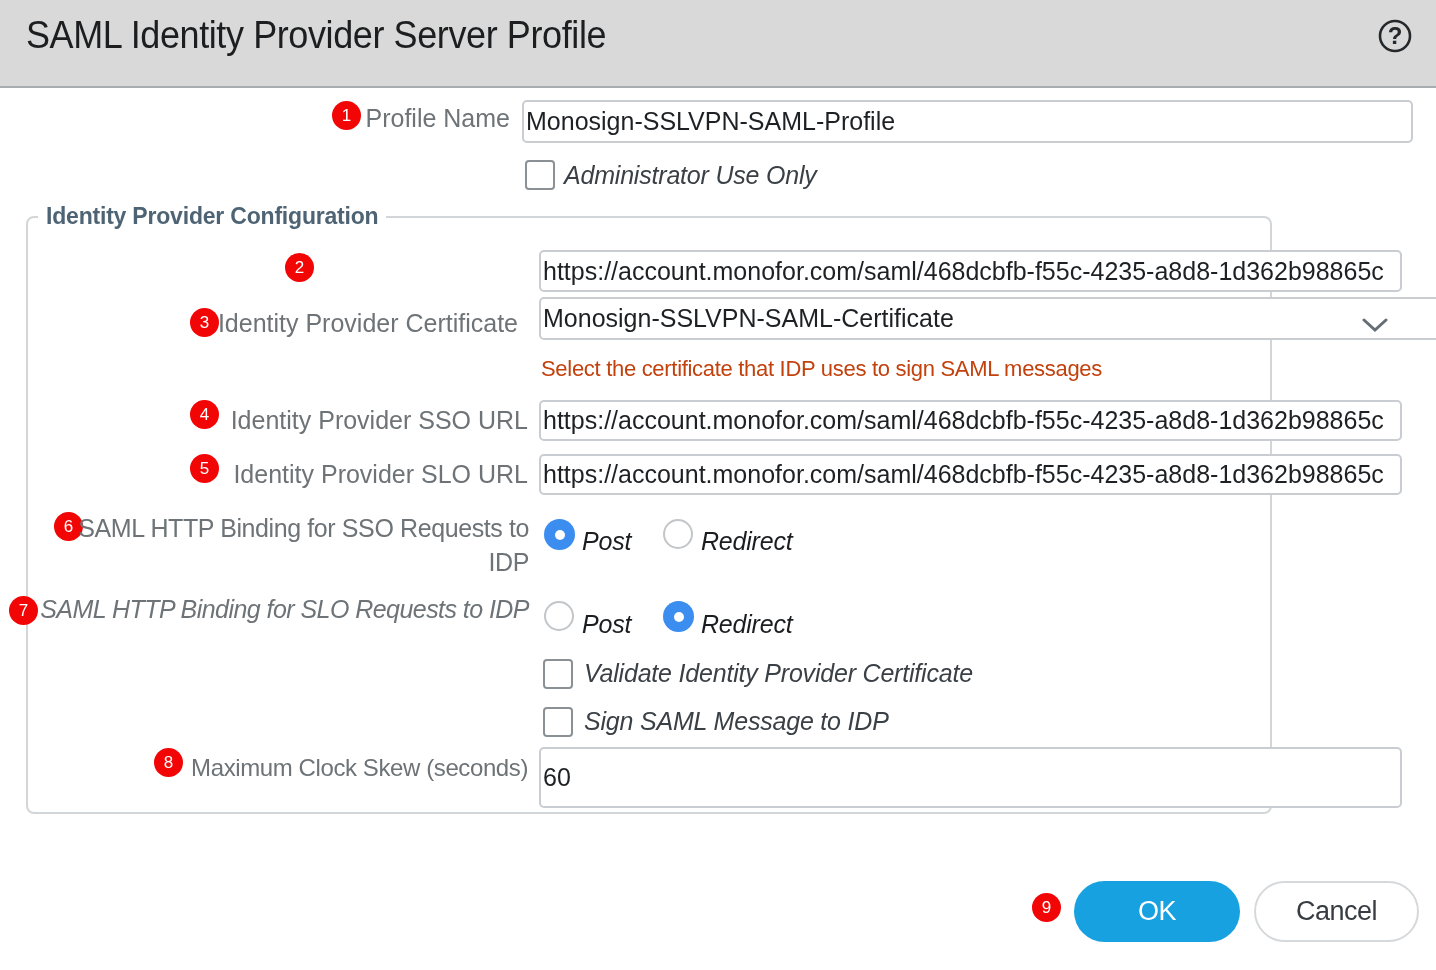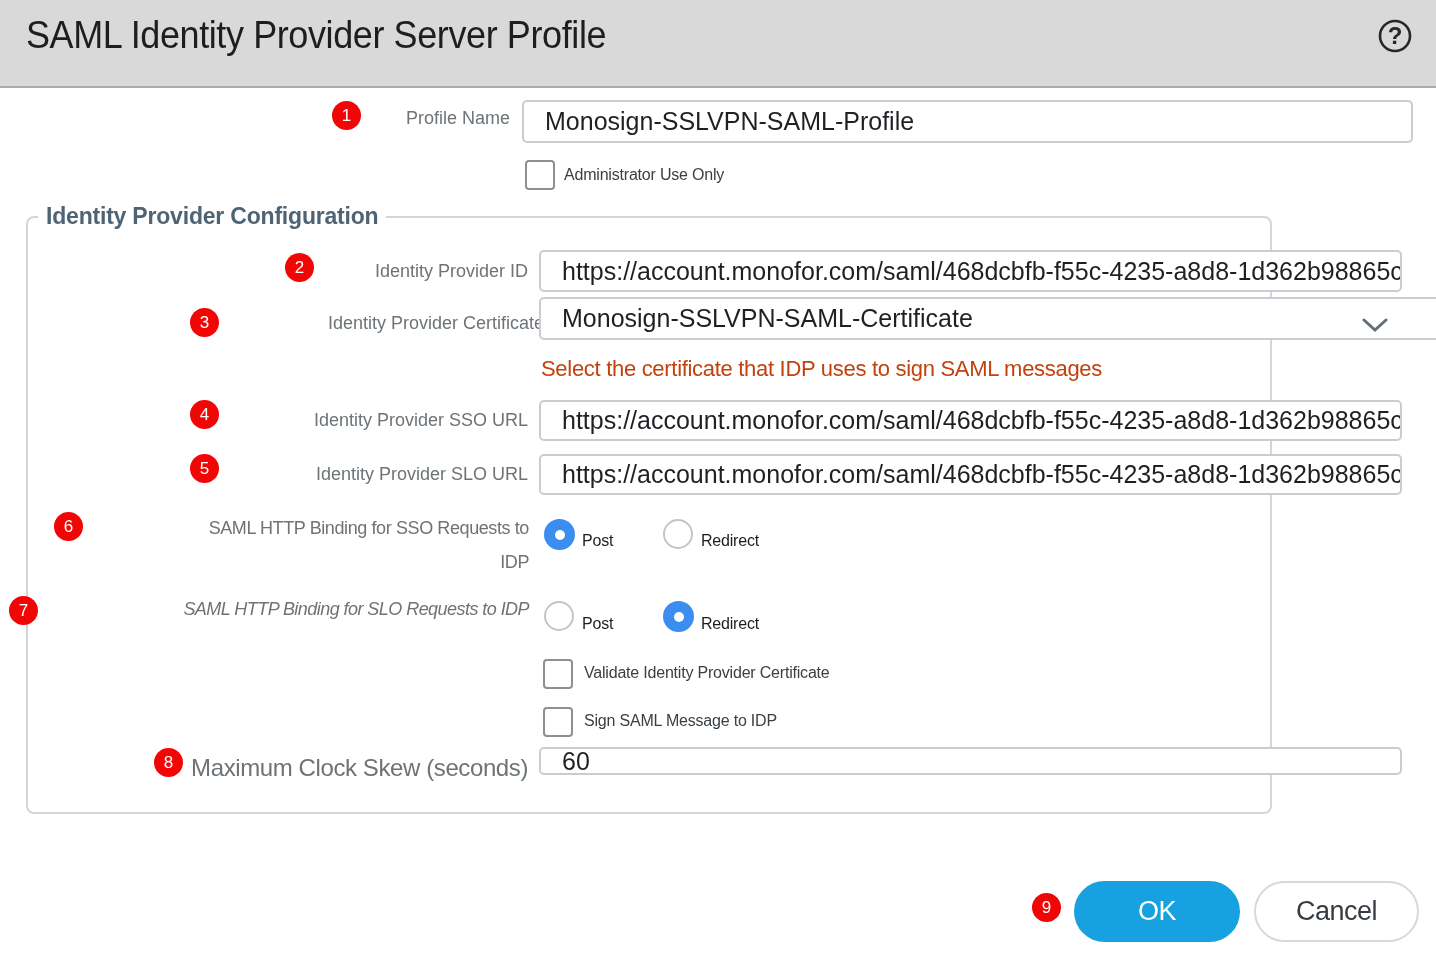--- a/index.html
+++ b/index.html
@@ -2,25 +2,25 @@
 <html><head>
 <meta charset="utf-8">
 <style>
 * { margin:0; padding:0; box-sizing:border-box; }
 html,body { width:1436px; height:970px; background:#ffffff; font-family:"Liberation Sans", sans-serif; overflow:hidden; }
 #page { position:relative; width:1436px; height:970px; }
 .header { position:absolute; left:0; top:0; width:1436px; height:88px; background:#d9d9d9; border-bottom:2px solid #a9acae; }
 .title { position:absolute; left:26px; top:13px; font-size:36px; line-height:40px; color:#1c1e20; letter-spacing:-0.4px; transform:translateY(1.5px) scaleY(1.1); transform-origin:50% 50%; }
 .help { position:absolute; left:1378px; top:19px; }
 .badge { position:absolute; width:29px; height:29px; border-radius:50%; background:#f20505; color:#ffffff; font-size:17px; line-height:29px; text-align:center; }
-.label { position:absolute; color:#6d7377; font-size:18px; line-height:28px; text-align:right; white-space:nowrap; }
+.label { position:absolute; color:#6d7377; font-size:25px; line-height:28px; text-align:right; white-space:nowrap; }
 .tight { letter-spacing:-0.55px; }
-.input { position:absolute; background:#fff; border:2px solid #c9cdd1; border-radius:5px; color:#1e2124; font-size:25px; padding-left:21px; display:flex; align-items:center; white-space:nowrap; overflow:hidden; }
+.input { position:absolute; background:#fff; border:2px solid #c9cdd1; border-radius:5px; color:#1e2124; font-size:25px; padding-left:2px; display:flex; align-items:center; white-space:nowrap; overflow:hidden; }
 .cb { position:absolute; width:30px; height:30px; background:#fff; border:2px solid #8a9094; border-radius:4px; }
-.cbl { position:absolute; color:#3a4045; font-size:16px; line-height:28px; letter-spacing:-0.2px; white-space:nowrap; }
+.cbl { position:absolute; color:#3a4045; font-size:25px; line-height:28px; letter-spacing:-0.2px; white-space:nowrap;font-style:italic; }
 .radio-off { position:absolute; width:30px; height:30px; border-radius:50%; border:2px solid #c2c6c9; background:#fff; }
 .radio-on { position:absolute; width:31px; height:31px; border-radius:50%; background:#3b8def; }
 .radio-on::after { content:""; position:absolute; left:10.5px; top:10.5px; width:10px; height:10px; border-radius:50%; background:#fff; }
 fieldset { position:absolute; left:26px; top:203px; width:1246px; height:611px; border:2px solid #d3d6d8; border-radius:8px; }
 legend { margin-left:10px; padding:0 8px; font-size:23px; letter-spacing:-0.2px; font-weight:bold; color:#4e6474; }
 .hint { position:absolute; color:#c2410c; font-size:22px; letter-spacing:-0.3px; white-space:nowrap; }
 .btn-ok { position:absolute; left:1074px; top:881px; width:166px; height:61px; border-radius:31px; background:#17a1e0; color:#fff; font-size:27px; letter-spacing:-0.5px; display:flex; align-items:center; justify-content:center; }
 .btn-cancel { position:absolute; left:1254px; top:881px; width:165px; height:61px; border-radius:31px; background:#fff; border:2px solid #d6d9db; color:#363c41; font-size:27px; letter-spacing:-0.5px; display:flex; align-items:center; justify-content:center; }
 .chev { position:absolute; }
 </style>
@@ -40,25 +40,24 @@
   <div class="input" style="left:522px; top:100px; width:891px; height:43px;">Monosign-SSLVPN-SAML-Profile</div>
 
   <div class="cb" style="left:525px; top:160px;"></div>
   <div class="cbl" style="left:564px; top:161px;">Administrator Use Only</div>
 
   <fieldset>
       <legend>Identity Provider Configuration</legend>
     </fieldset>
 
   <div class="badge" style="left:285px; top:253px;">2</div>
-  <div class="label" style="right:908px; top:257px;">Identity Provider ID</div>
   <div class="input" style="left:539px; top:250px; width:863px; height:42px;">https://account.monofor.com/saml/468dcbfb-f55c-4235-a8d8-1d362b98865c</div>
 
   <div class="badge" style="left:190px; top:308px;">3</div>
-  <div class="label" style="right:892px; top:309px;">Identity Provider Certificate</div>
+  <div class="label" style="right:918px; top:309px;">Identity Provider Certificate</div>
   <div class="input" style="left:539px; top:297px; width:1004px; height:43px;">Monosign-SSLVPN-SAML-Certificate</div>
   <svg class="chev" style="left:1362px; top:318px;" width="26" height="15" viewBox="0 0 26 15">
       <path d="M2 2 L13 12 L24 2" fill="none" stroke="#646e74" stroke-width="3" stroke-linecap="round"></path>
     </svg>
   <div class="hint" style="left:541px; top:356px;">Select the certificate that IDP uses to sign SAML messages</div>
 
   <div class="badge" style="left:190px; top:400px;">4</div>
   <div class="label" style="right:908px; top:406px;">Identity Provider SSO URL</div>
   <div class="input" style="left:539px; top:400px; width:863px; height:41px;">https://account.monofor.com/saml/468dcbfb-f55c-4235-a8d8-1d362b98865c</div>
 
@@ -81,18 +80,18 @@
   <div class="cbl" style="left:701px; top:610px; color:#1b1e21;">Redirect</div>
 
   <div class="cb" style="left:543px; top:659px;"></div>
   <div class="cbl" style="left:584px; top:659px;">Validate Identity Provider Certificate</div>
 
   <div class="cb" style="left:543px; top:707px;"></div>
   <div class="cbl" style="left:584px; top:707px;">Sign SAML Message to IDP</div>
 
   <div class="badge" style="left:154px; top:748px;">8</div>
   <div class="label" style="right:908px; top:754px; font-size:24px; letter-spacing:-0.4px;margin-left:28px;">Maximum Clock Skew (seconds)</div>
-  <div class="input" style="left:539px; top:747px; width:863px; height:28px;">60</div>
+  <div class="input" style="left:539px; top:747px; width:863px; height:61px;">60</div>
 
   <div class="badge" style="left:1032px; top:893px;">9</div>
   <div class="btn-ok">OK</div>
   <div class="btn-cancel">Cancel</div>
 </div>
 
 </body></html>

